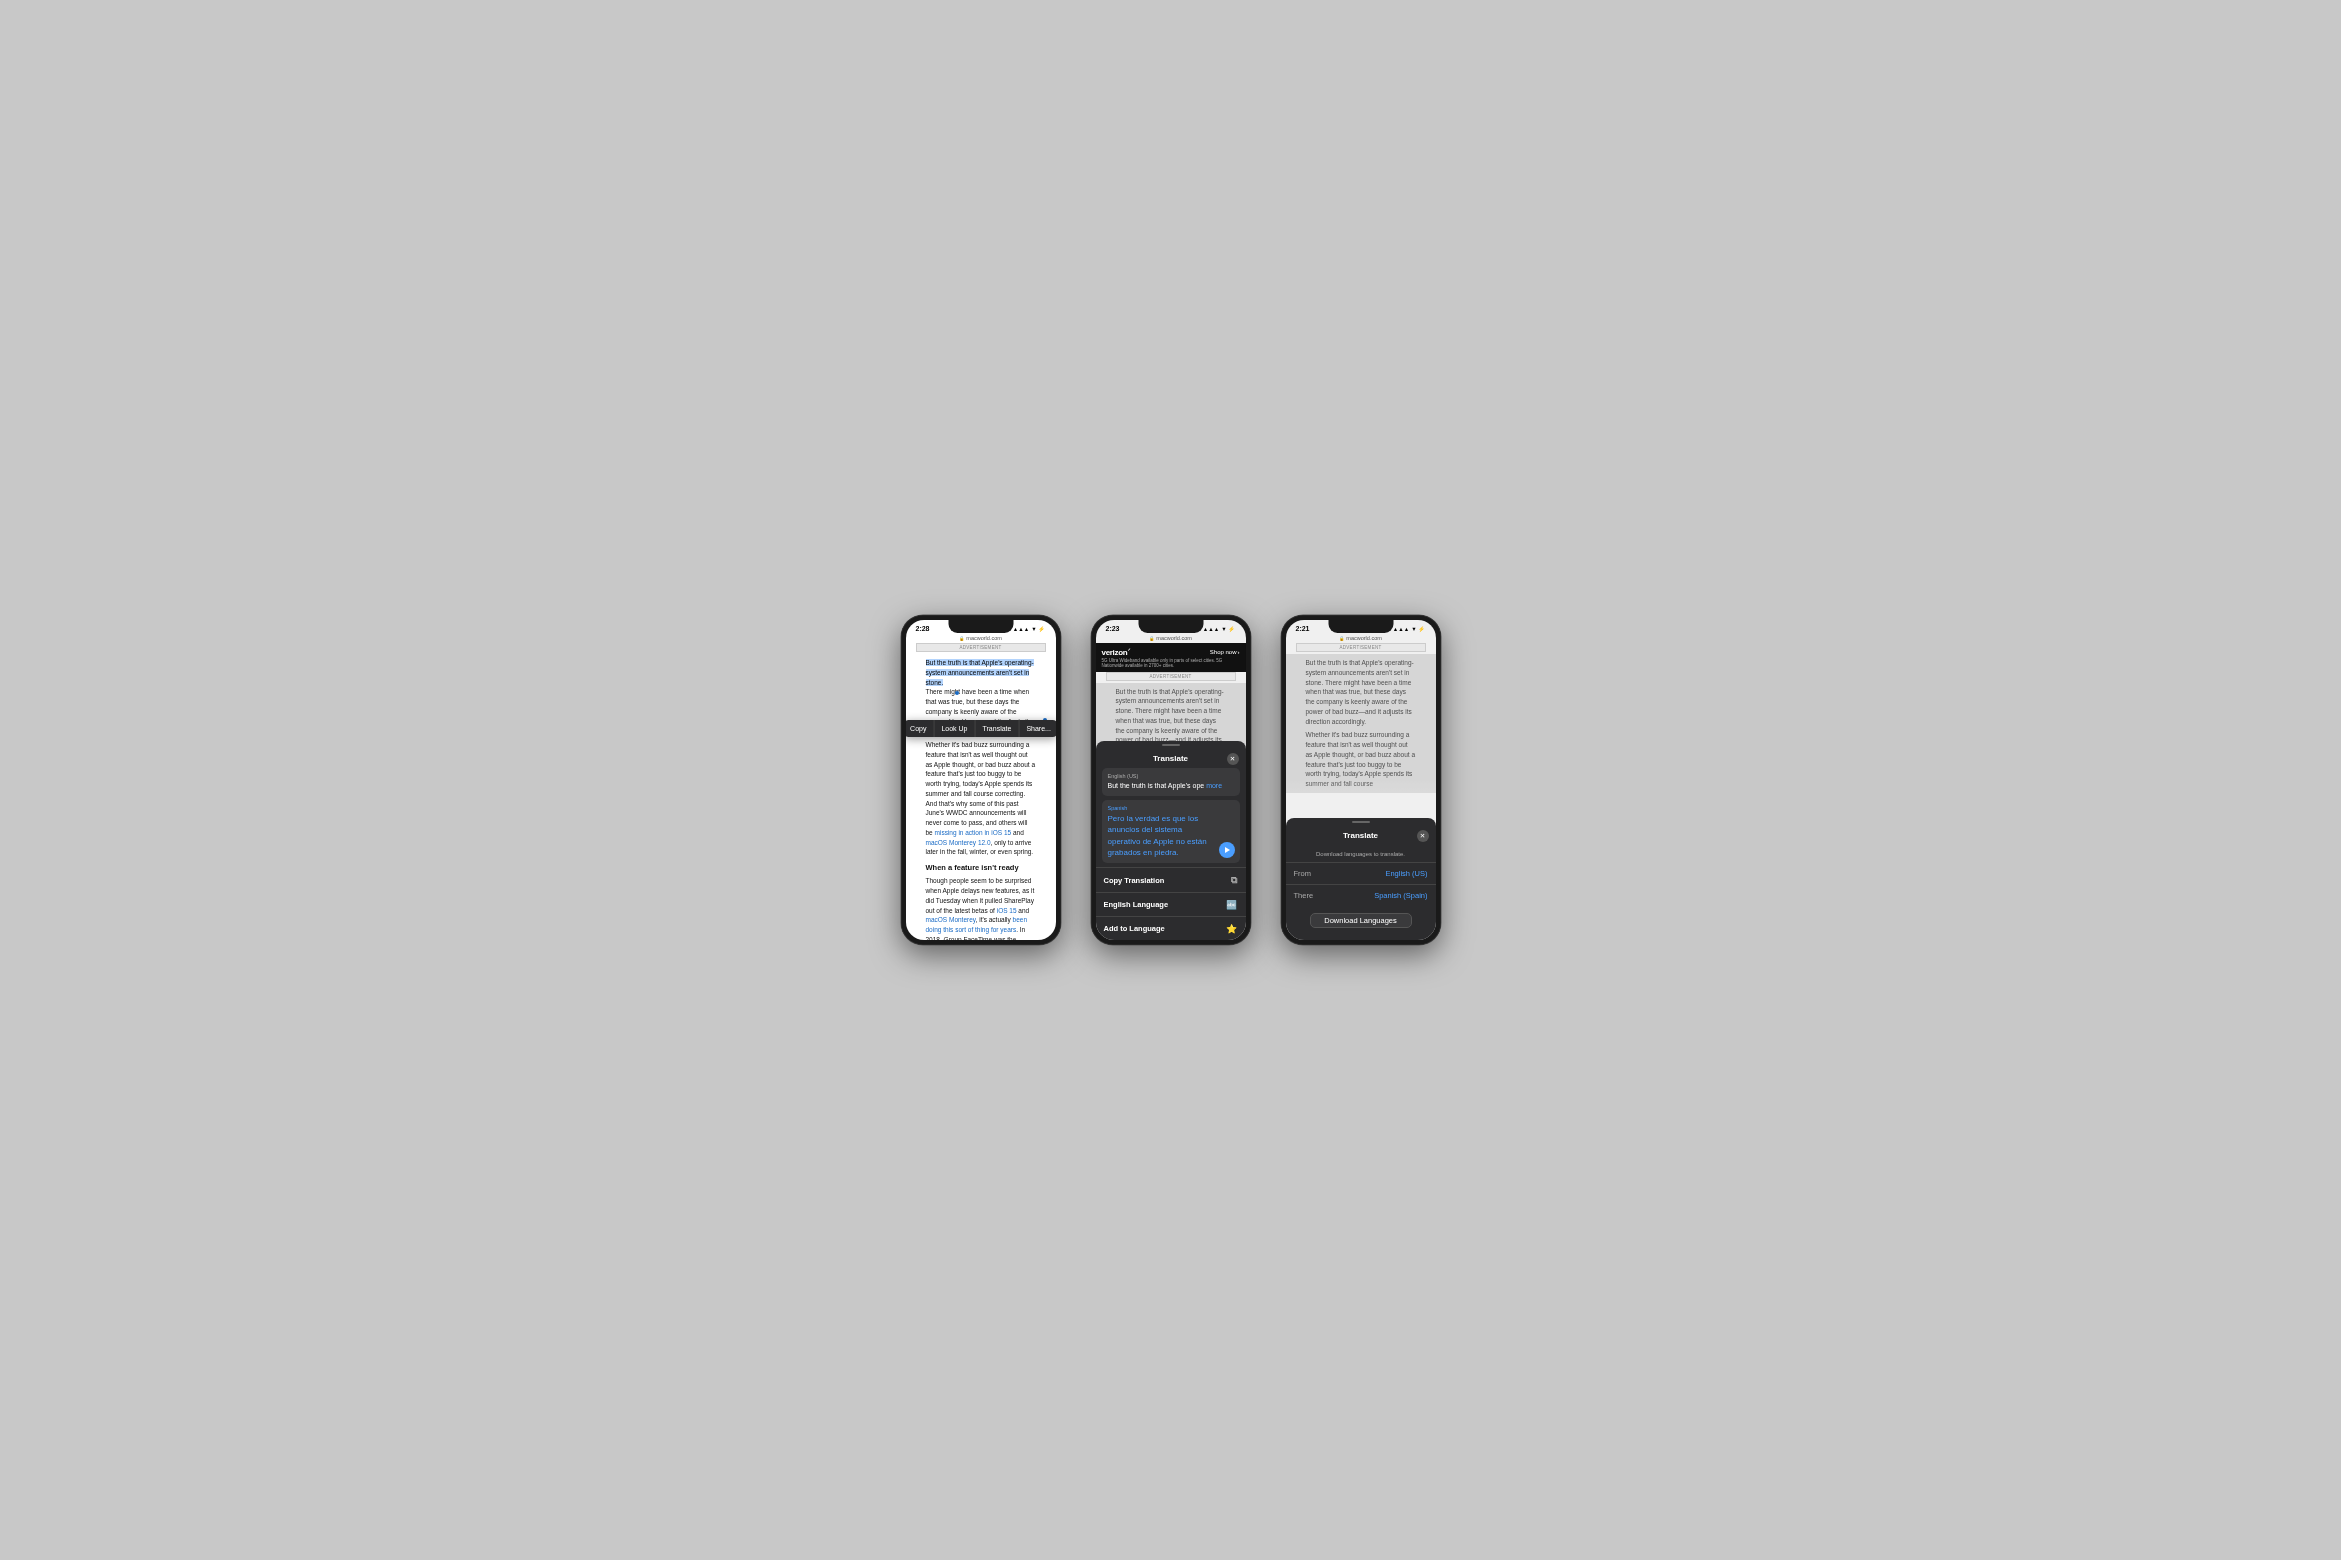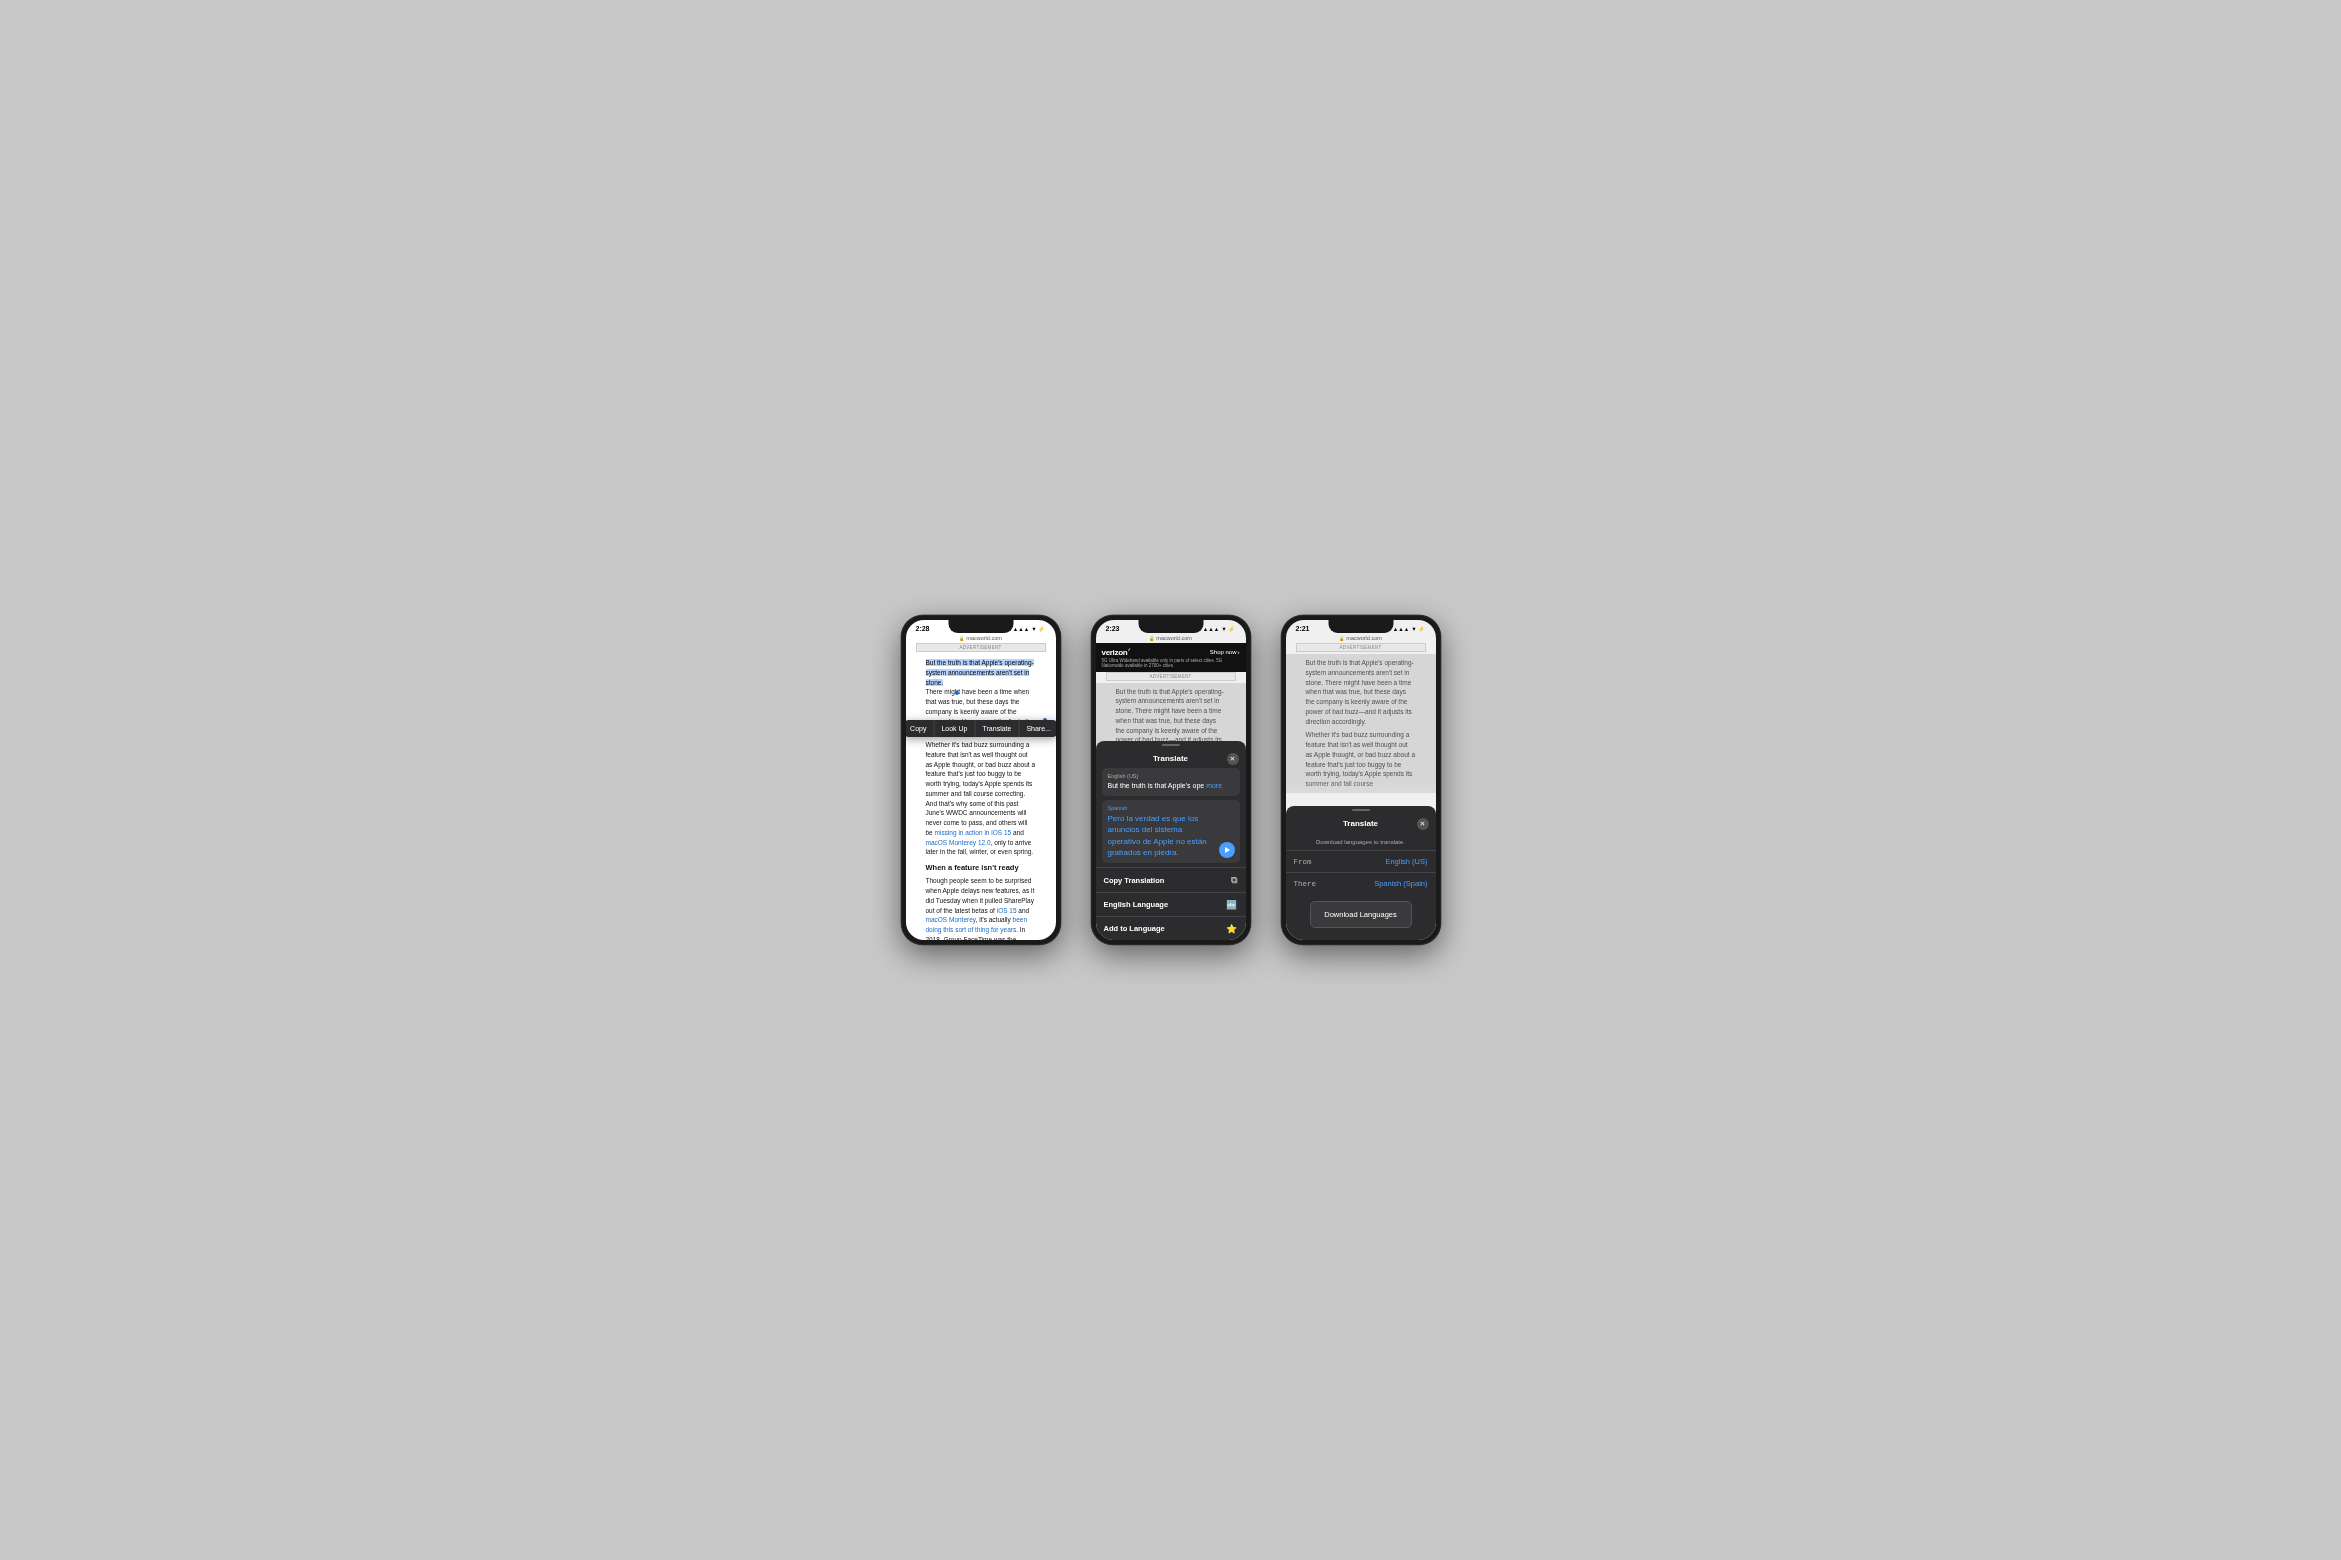--- a/index.html
+++ b/index.html
@@ -303,32 +303,31 @@
     .lang-row {
       display: flex;
       justify-content: space-between;
       align-items: center;
       padding: 6px 8px;
       border-top: 0.5px solid #444;
     }
     .lang-label {
       font-size: 7.5px;
       color: #aaa;
-      font-family: Liberation Mono, monospace;
     }
     .lang-value {
       font-size: 7.5px;
       color: #4a9eff;
     }
     .download-btn {
       margin: 7px 24px 2px;
       background: #3a3a3c;
       border: 0.5px solid #555;
       border-radius: 5px;
-      padding: 8px;
+      padding: 2px;
       text-align: center;
       font-size: 7.5px;
       color: #fff;
       cursor: pointer;
     }
 
     
     .verizon-banner {
       background: #111;
       color: #fff;

